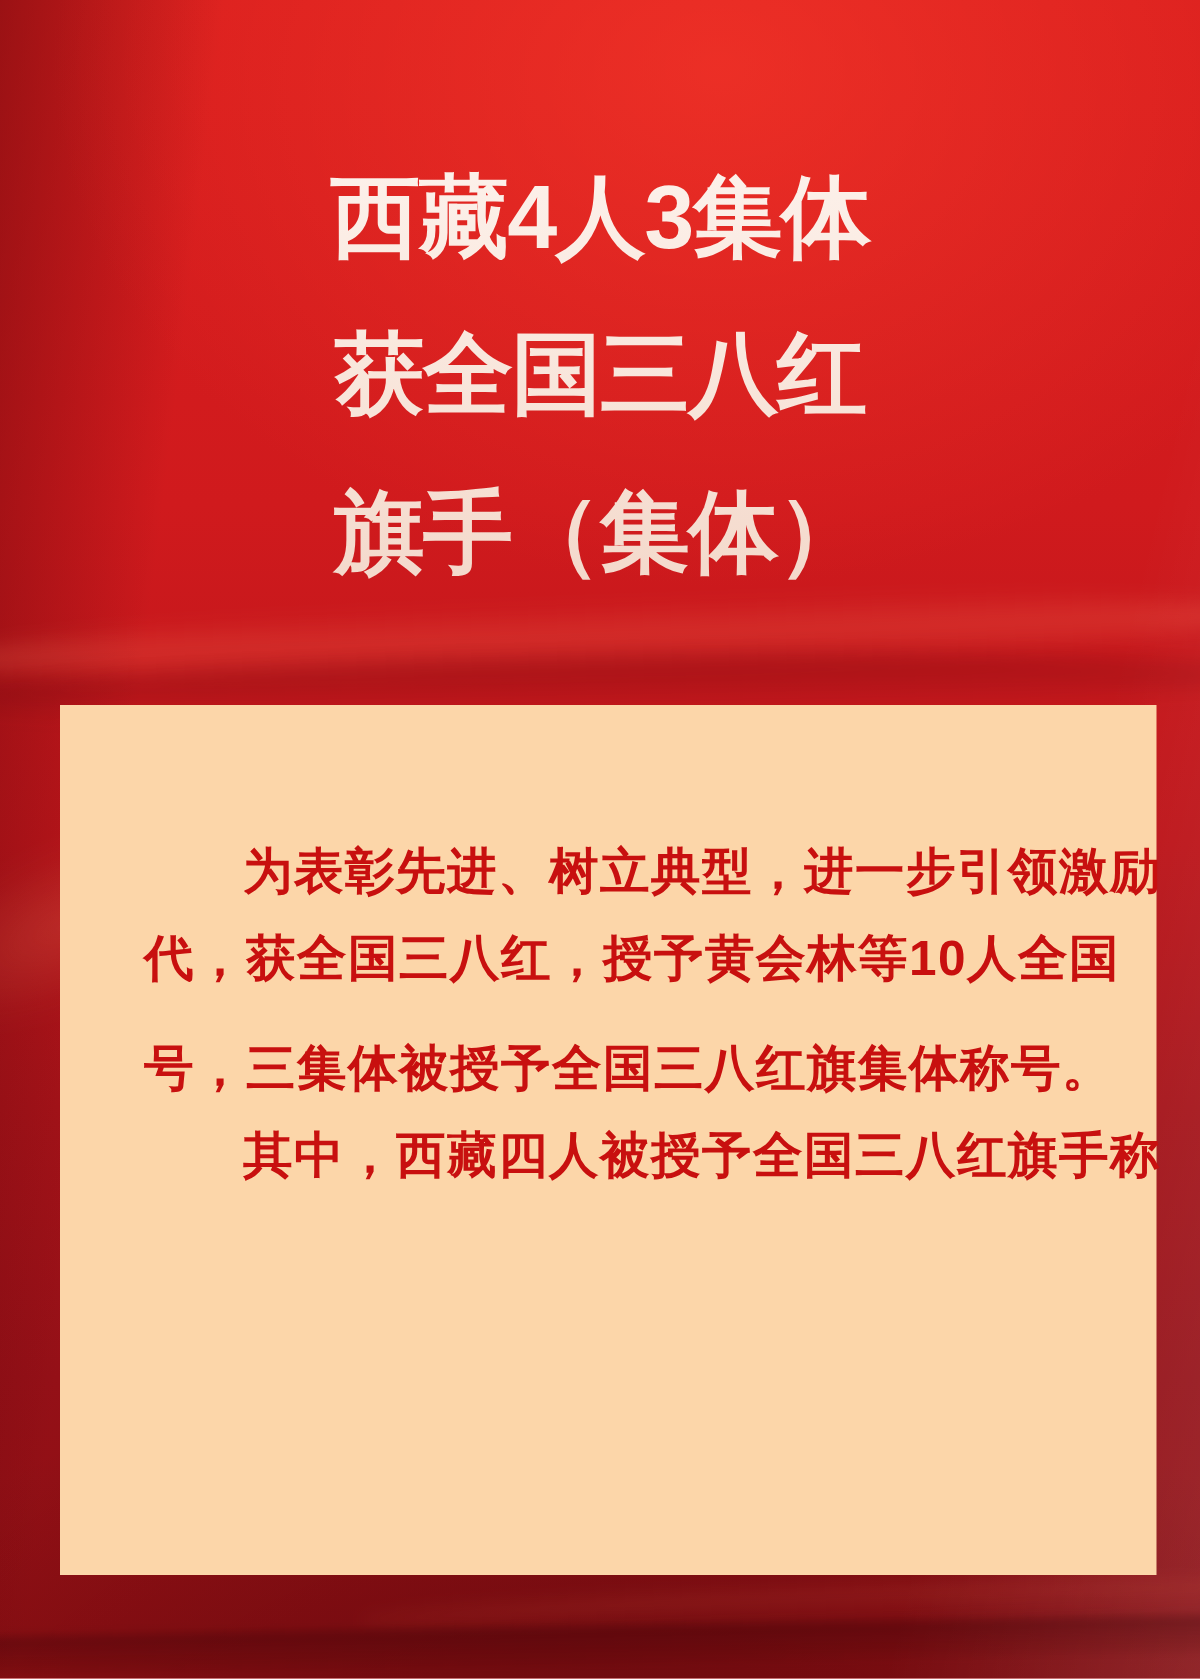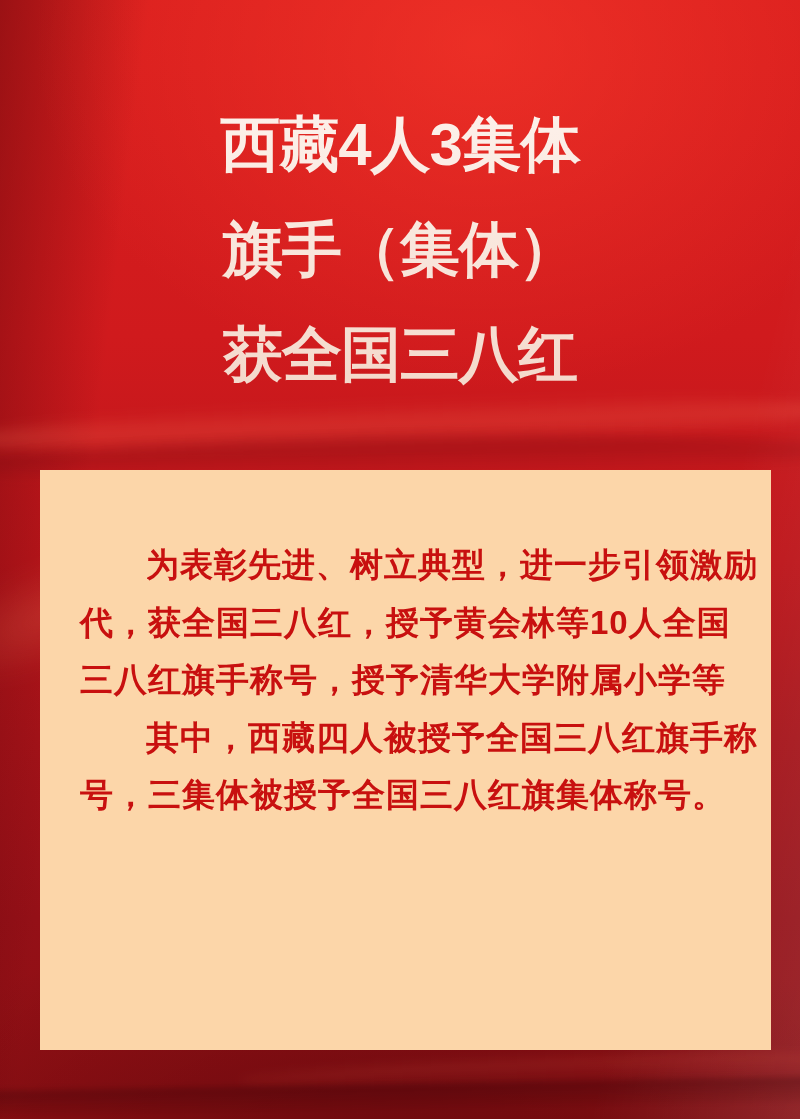--- a/index.html
+++ b/index.html
@@ -101,21 +101,21 @@
     position: absolute;
     left: 40px;
     top: 470px;
     width: 731px;
     height: 580px;
     background: #fcd6a9;
     box-sizing: border-box;
     padding: 66px 34px 0 40px;
   }
   .content-box .para {
-    margin: 0;
+    margin: 16px;
     color: #c8100f;
     font-size: 33px;
     line-height: 57.5px;
     font-weight: 700;
     letter-spacing: 1px;
   }
   .content-box .text-line {
     display: block;
     white-space: nowrap;
   }
@@ -129,29 +129,28 @@
 <div class="poster">
 
   <div class="fold fold-top-highlight"></div>
   <div class="fold fold-top-shadow"></div>
   <div class="fold fold-left-highlight"></div>
   <div class="fold fold-bottom-highlight"></div>
   <div class="fold fold-bottom-shadow"></div>
 
   <h1 class="headline">
     <span class="hl-line">西藏4人3集体</span>
+    <span class="hl-line">获全国三八红</span>
     <span class="hl-line">旗手（集体）</span>
-    <span class="hl-line">获全国三八红</span>
   </h1>
 
   <div class="content-box">
     <p class="para">
       <span class="text-line indent">为表彰先进、树立典型，进一步引领激励</span>
       <span class="text-line">代，获全国三八红，授予黄会林等10人全国</span>
-      <span class="text-line">三八红旗手称号，授予清华大学附属小学等</span>
     </p>
     <p class="para">
+      <span class="text-line">号，三集体被授予全国三八红旗集体称号。</span>
       <span class="text-line indent">其中，西藏四人被授予全国三八红旗手称</span>
-      <span class="text-line">号，三集体被授予全国三八红旗集体称号。</span>
     </p>
   </div>
 
 </div>
 
 </body></html>

